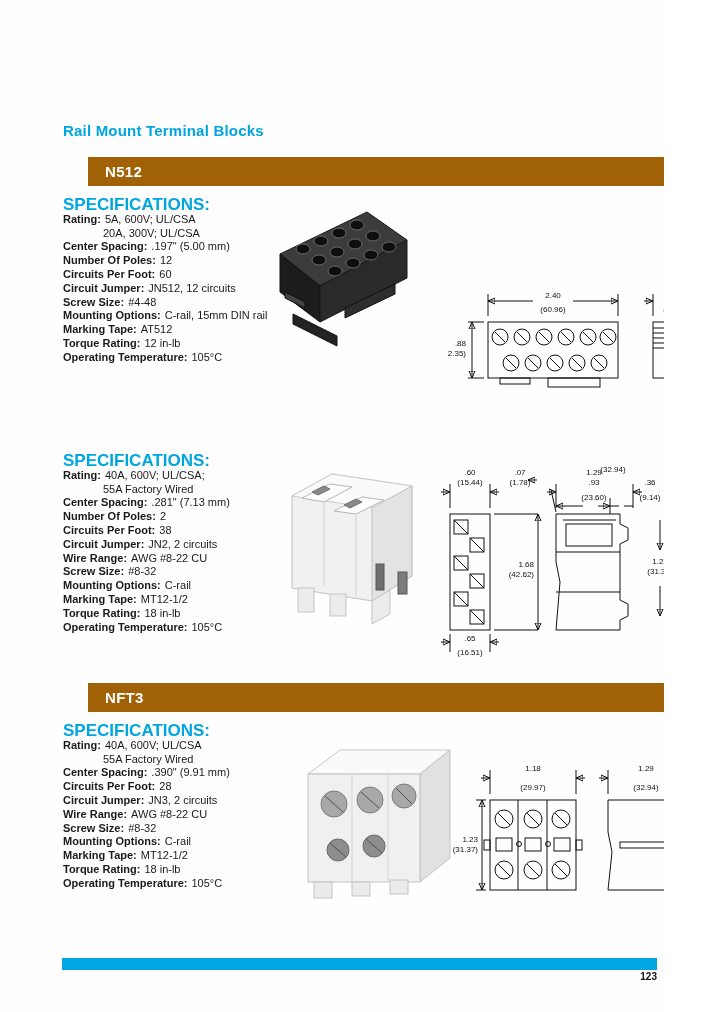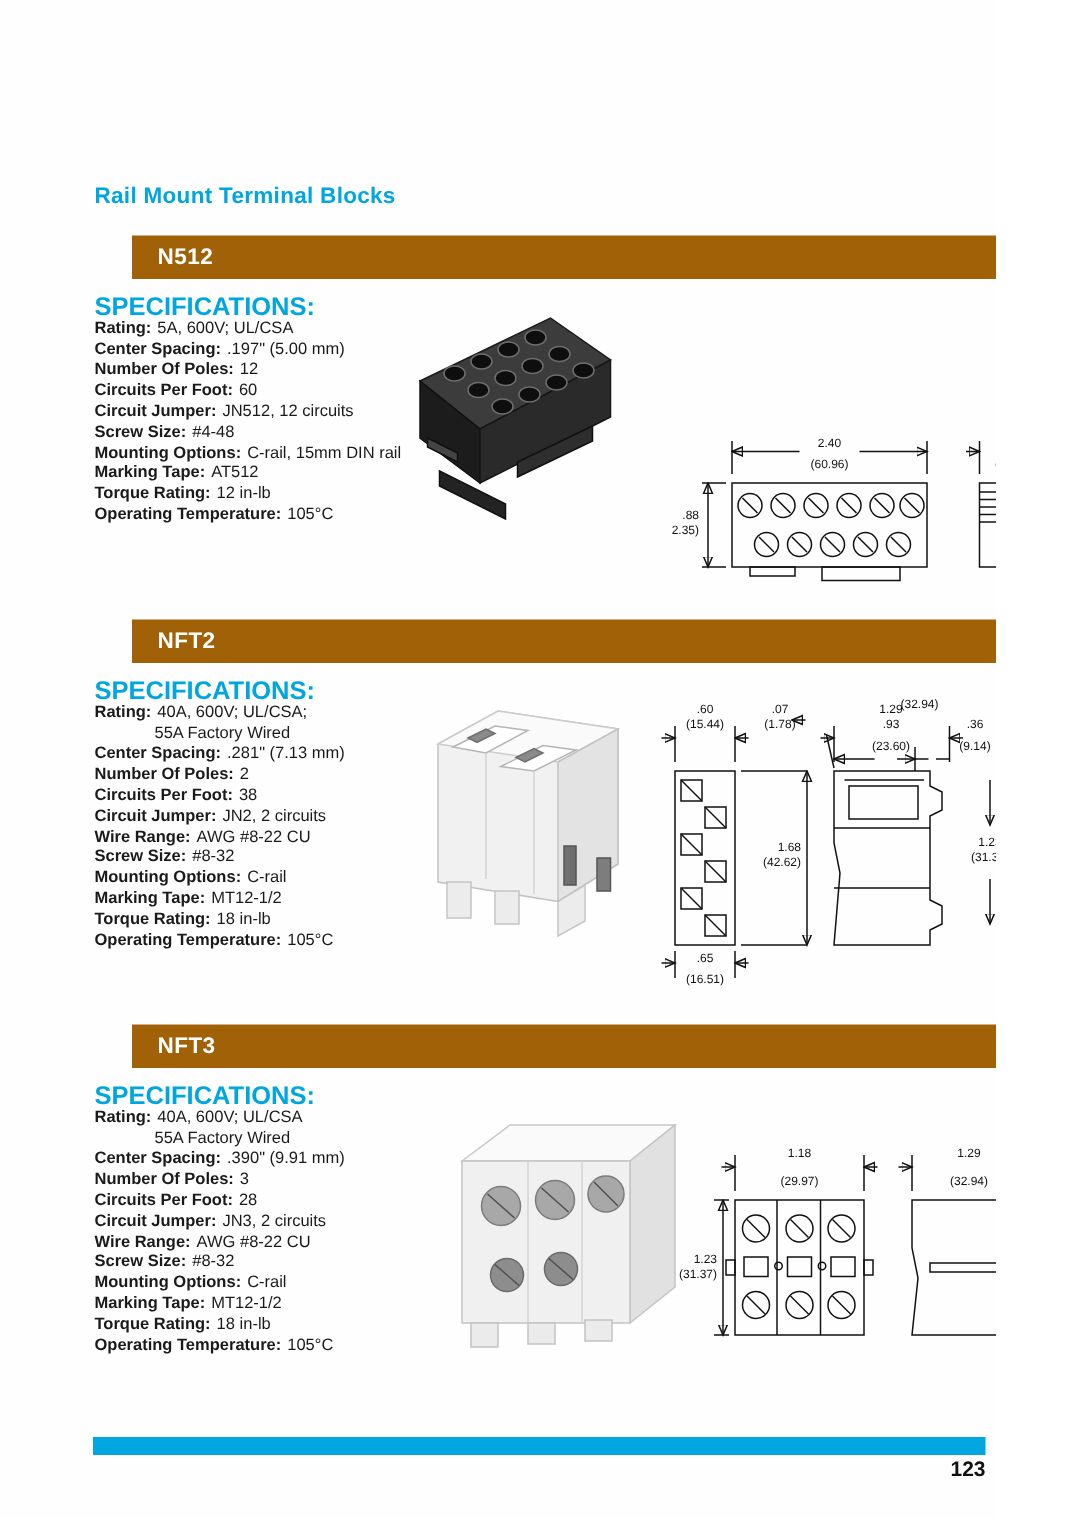--- a/index.html
+++ b/index.html
@@ -15,36 +15,37 @@
   .row.cont{padding-left:40px;}
   .photo svg, .drawing svg{display:block;}
   .drawing text{font-family:"Liberation Sans",sans-serif;font-size:8px;fill:#111;}
   .drawing line, .drawing rect, .drawing path, .drawing polygon, .drawing polyline, .drawing circle
     {stroke:#111;stroke-width:1;fill:none;}
   .drawing .thin{stroke-width:0.7;}
   .side-tab{left:680px;top:478px;width:40px;height:174px;background:#111;}
   .side-tab-text{position:absolute;left:50%;top:50%;width:174px;transform:translate(-50%,-50%) rotate(90deg);
     text-align:center;color:#fff;font-size:8px;font-weight:bold;line-height:10px;letter-spacing:.3px;}
   .bottom-bar{left:62px;top:958px;width:595px;height:12px;background:#00a6e0;}
-  .page-number{left:557px;top:971px;width:100px;text-align:right;font-size:14px;font-weight:bold;color:#111;}
+  .page-number{left:557px;top:971px;width:100px;text-align:right;font-size:10px;font-weight:bold;color:#111;}
 </style>
 </head>
 <body>
 
 <div class="page">
 
   <div class="abs page-title">Rail Mount Terminal Blocks</div>
 
   <div class="abs section-bar" style="top:157px;">
     <span>N512</span>
   </div>
 
   <div class="abs specs" style="top:198px;">
     <div class="specs-heading">SPECIFICATIONS:</div>
     <div class="row"><span class="lbl">Rating:</span><span class="val">5A, 600V; UL/CSA</span></div>
+    <div class="row cont"><span class="val">20A, 300V; UL/CSA</span></div>
     <div class="row"><span class="lbl">Center Spacing:</span><span class="val">.197" (5.00 mm)</span></div>
     <div class="row"><span class="lbl">Number Of Poles:</span><span class="val">12</span></div>
     <div class="row"><span class="lbl">Circuits Per Foot:</span><span class="val">60</span></div>
     <div class="row"><span class="lbl">Circuit Jumper:</span><span class="val">JN512, 12 circuits</span></div>
     <div class="row"><span class="lbl">Screw Size:</span><span class="val">#4-48</span></div>
     <div class="row"><span class="lbl">Mounting Options:</span><span class="val">C-rail, 15mm DIN rail</span></div>
     <div class="row"><span class="lbl">Marking Tape:</span><span class="val">AT512</span></div>
     <div class="row"><span class="lbl">Torque Rating:</span><span class="val">12 in-lb</span></div>
     <div class="row"><span class="lbl">Operating Temperature:</span><span class="val">105°C</span></div>
   </div>
@@ -136,23 +137,20 @@
         <line x1="205" y1="30" x2="205" y2="8"></line>
           <line x1="250" y1="30" x2="250" y2="8"></line>
         <line x1="196" y1="15" x2="205" y2="15" marker-end="url(#arA)"></line>
         <line x1="250" y1="15" x2="259" y2="15" marker-start="url(#arA)"></line>
       </g>
       <text x="228" y="12" text-anchor="middle">1.09</text>
       <text x="228" y="26" text-anchor="middle">(27.69)</text>
     </svg>
   </div>
 
-  <div class="abs section-bar" style="top:413px;">
-    <span>NFT2</span>
-  </div>
 
   <div class="abs specs" style="top:454px;">
     <div class="specs-heading">SPECIFICATIONS:</div>
     <div class="row"><span class="lbl">Rating:</span><span class="val">40A, 600V; UL/CSA;</span></div>
     <div class="row cont"><span class="val">55A Factory Wired</span></div>
     <div class="row"><span class="lbl">Center Spacing:</span><span class="val">.281" (7.13 mm)</span></div>
     <div class="row"><span class="lbl">Number Of Poles:</span><span class="val">2</span></div>
     <div class="row"><span class="lbl">Circuits Per Foot:</span><span class="val">38</span></div>
     <div class="row"><span class="lbl">Circuit Jumper:</span><span class="val">JN2, 2 circuits</span></div>
     <div class="row"><span class="lbl">Wire Range:</span><span class="val">AWG #8-22 CU</span></div>
@@ -277,21 +275,20 @@
 
   <div class="abs section-bar" style="top:683px;">
     <span>NFT3</span>
   </div>
 
   <div class="abs specs" style="top:724px;">
     <div class="specs-heading">SPECIFICATIONS:</div>
     <div class="row"><span class="lbl">Rating:</span><span class="val">40A, 600V; UL/CSA</span></div>
     <div class="row cont"><span class="val">55A Factory Wired</span></div>
     <div class="row"><span class="lbl">Center Spacing:</span><span class="val">.390" (9.91 mm)</span></div>
-    <div class="row"><span class="lbl">Number Of Poles:</span><span class="val">3</span></div>
     <div class="row"><span class="lbl">Circuits Per Foot:</span><span class="val">28</span></div>
     <div class="row"><span class="lbl">Circuit Jumper:</span><span class="val">JN3, 2 circuits</span></div>
     <div class="row"><span class="lbl">Wire Range:</span><span class="val">AWG #8-22 CU</span></div>
     <div class="row"><span class="lbl">Screw Size:</span><span class="val">#8-32</span></div>
     <div class="row"><span class="lbl">Mounting Options:</span><span class="val">C-rail</span></div>
     <div class="row"><span class="lbl">Marking Tape:</span><span class="val">MT12-1/2</span></div>
     <div class="row"><span class="lbl">Torque Rating:</span><span class="val">18 in-lb</span></div>
     <div class="row"><span class="lbl">Operating Temperature:</span><span class="val">105°C</span></div>
   </div>
 

